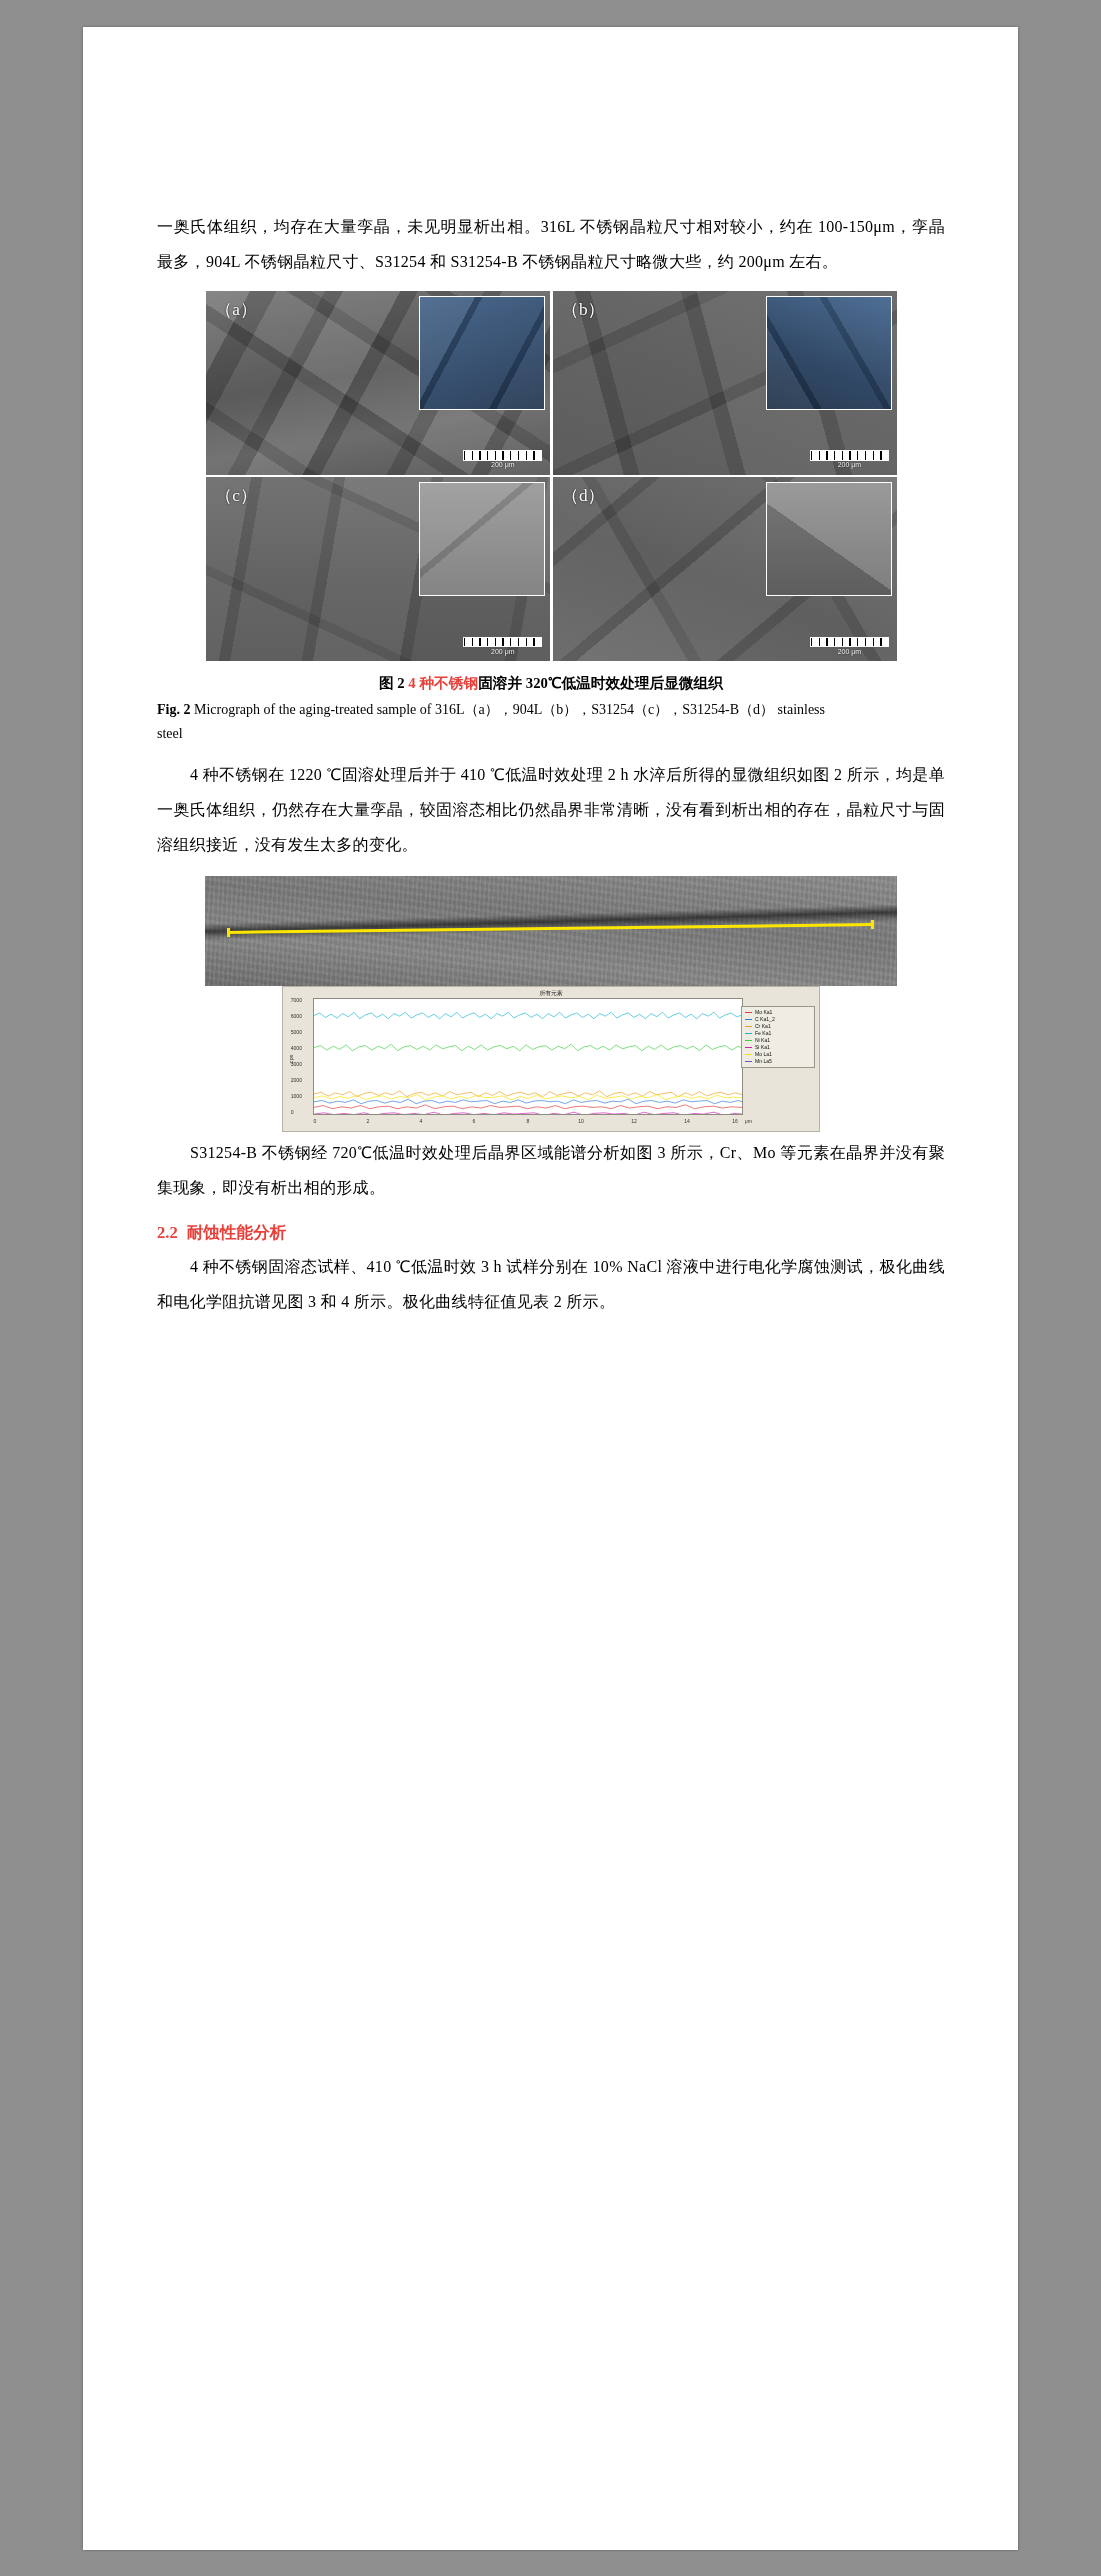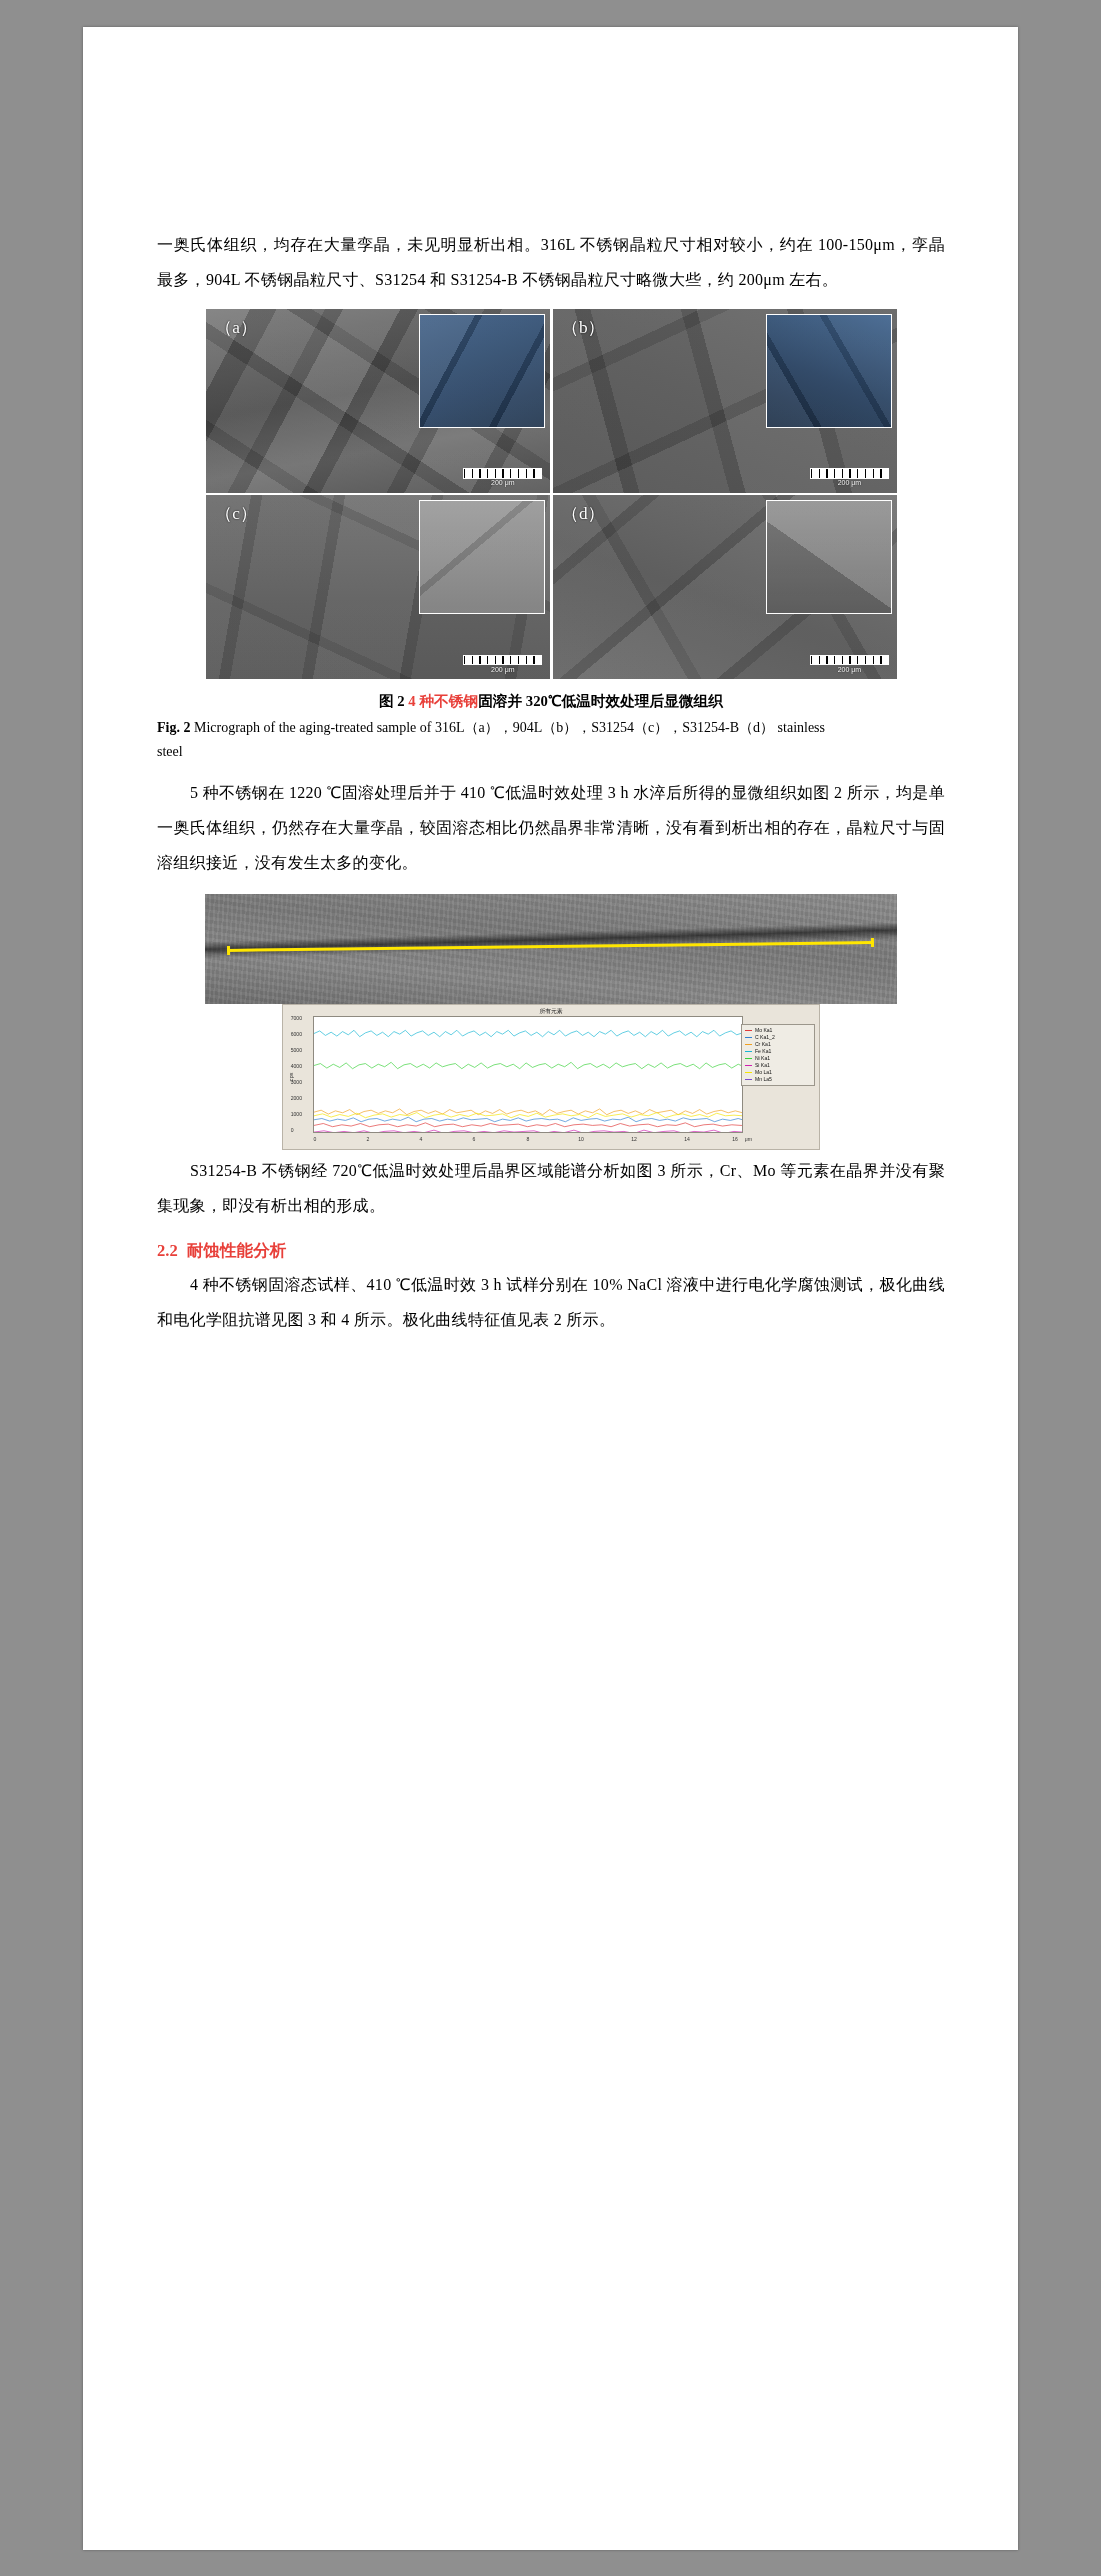--- a/index.html
+++ b/index.html
@@ -22,21 +22,21 @@
     left: 83px;
     top: 27px;
     width: 935px;
     height: 2523px;
     background: #ffffff;
     box-shadow: 0 0 2.6px rgba(0,0,0,0.35);
   }
   .content {
     position: absolute;
     left: 74px;
-    top: 200px;
+    top: 182px;
     width: 788px;
   }
   p.body-text {
     font-family: "Liberation Serif", serif;
     font-size: 16px;
     line-height: 35px;
     color: #000;
     margin: 0 0 0 0;
     text-align: justify;
     letter-spacing: 0.3px;
@@ -395,21 +395,21 @@
 
         <div class="cap-cn">
           <span>图 2 </span><span class="red">4 种不锈钢</span><span>固溶并 320℃低温时效处理后显微组织</span>
         </div>
         <div class="cap-en">
           <b>Fig. 2 </b><span>Micrograph of the aging-treated sample of 316L（a），904L（b），S31254（c），S31254-B（d） stainless</span>
           <div>steel</div>
         </div>
       </div>
 
-      <p class="body-text indent" style="margin-top:11.5px">5 种不锈钢在 1220 ℃固溶处理后并于 410 ℃低温时效处理 3 h 水淬后所得的显微组织如图 2 所示，均是单一奥氏体组织，仍然存在大量孪晶，较固溶态相比仍然晶界非常清晰，没有看到析出相的存在，晶粒尺寸与固溶组织接近，没有发生太多的变化。</p>
+      <p class="body-text indent" style="margin-top:11.5px">4 种不锈钢在 1220 ℃固溶处理后并于 410 ℃低温时效处理 2 h 水淬后所得的显微组织如图 2 所示，均是单一奥氏体组织，仍然存在大量孪晶，较固溶态相比仍然晶界非常清晰，没有看到析出相的存在，晶粒尺寸与固溶组织接近，没有发生太多的变化。</p>
 
       <div class="fig3">
         <div class="fig3-top">
           <div class="noise"></div>
           <div class="grain"></div>
           <div class="yellowline"></div>
         </div>
 
         <div class="fig3-chart">
           <div class="chart-title">所有元素</div>

